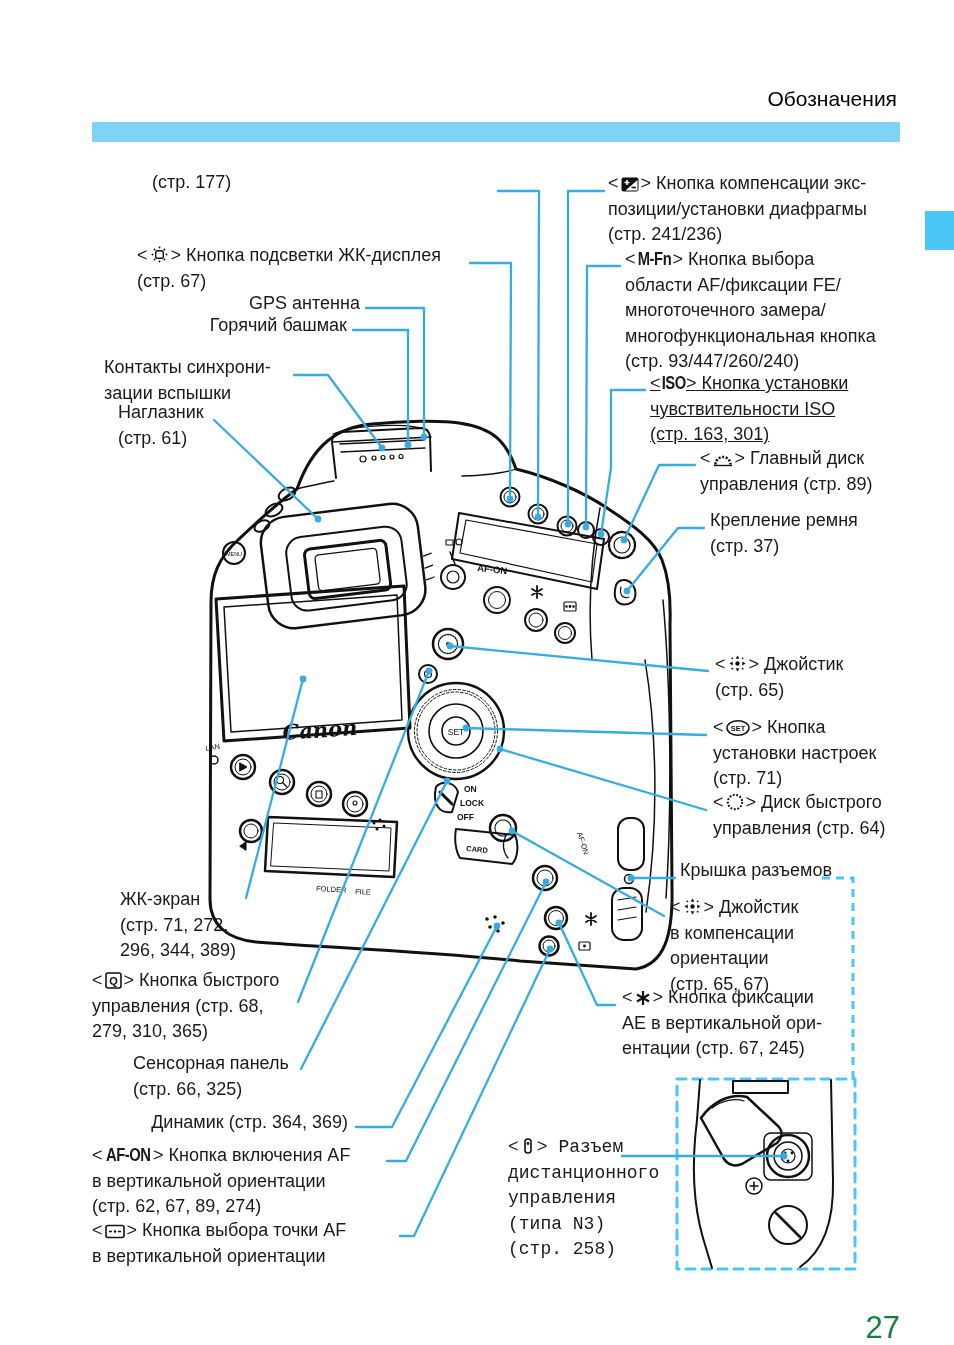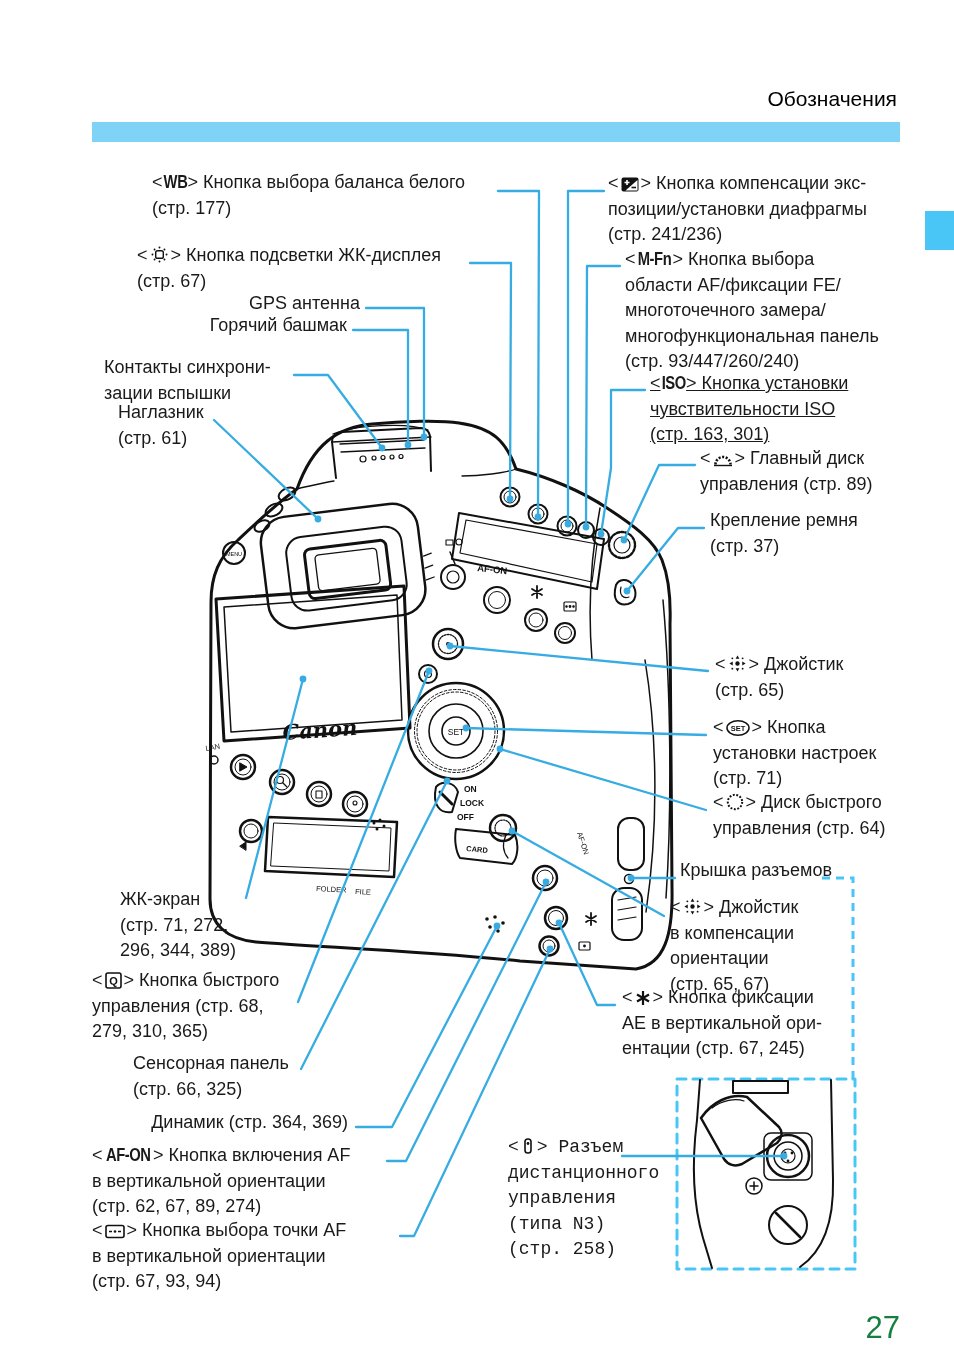--- a/index.html
+++ b/index.html
@@ -315,21 +315,20 @@
         <circle cx="559" cy="883" r="3.4" fill="#36ace2"></circle>
         <polyline points="622,1116 784,1116" fill="none" stroke="#36ace2" stroke-width="2.3" stroke-linejoin="round" stroke-linecap="round"></polyline>
         <circle cx="784" cy="1116" r="3.4" fill="#36ace2"></circle>
       </g>
 
     <polyline points="822,838 853,838 853,1039" fill="none" stroke="#49c6f5" stroke-width="3" stroke-dasharray="8 6"></polyline>
   </svg>
 
   <div id="callouts">
       <div class="callout" style="left: 152px; top: 130px;">
-        <div>&lt;<span class="badge">WB</span>&gt; Кнопка выбора баланса белого</div>
         <div>(стр. 177)</div>
       </div>
       <div class="callout" style="left: 137px; top: 203px;">
         <div>&lt;<span class="icon"><svg width="19" height="19" viewBox="0 0 20 20">
               <rect x="6" y="6" width="8" height="8" rx="2" fill="none" stroke="#111" stroke-width="1.5"></rect>
               <g fill="#111">
                 <circle cx="10" cy="2.6" r="1"></circle>
                 <circle cx="10" cy="17.4" r="1"></circle>
                 <circle cx="2.6" cy="10" r="1"></circle>
                 <circle cx="17.4" cy="10" r="1"></circle>
@@ -380,37 +379,36 @@
         <div>в вертикальной ориентации</div>
         <div>(стр. 62, 67, 89, 274)</div>
       </div>
       <div class="callout" style="left: 92px; top: 1178px;">
         <div>&lt;<span class="icon"><svg width="20" height="15" viewBox="0 0 20 15">
               <rect x="1" y="1.5" width="18" height="12" rx="2" fill="none" stroke="#111" stroke-width="1.6"></rect>
               <circle cx="10" cy="7.5" r="1.3" fill="#111"></circle>
               <path d="M4,7.5 h3 M13,7.5 h3" stroke="#111" stroke-width="1.4"></path>
             </svg></span>&gt; Кнопка выбора точки AF</div>
         <div>в вертикальной ориентации</div>
-        <div>(стр. 67, 93, 94)</div>
       </div>
       <div class="callout" style="left: 608px; top: 131px;">
         <div>&lt;<span class="icon"><svg width="18" height="15" viewBox="0 0 18 15">
               <rect x="0.5" y="0.5" width="17" height="14" rx="2" fill="#111"></rect>
               <polygon points="16.5,3 16.5,13.5 4.5,13.5" fill="#fff"></polygon>
               <path d="M3.5,5.5 h5 M6,3 v5" stroke="#fff" stroke-width="1.6"></path>
               <path d="M10.5,10.5 h4.5" stroke="#111" stroke-width="1.6"></path>
             </svg></span>&gt; Кнопка компенсации экс-</div>
         <div>позиции/установки диафрагмы</div>
         <div>(стр. 241/236)</div>
       </div>
       <div class="callout" style="left: 625px; top: 207px;">
         <div>&lt;<span class="badge">M-Fn</span>&gt; Кнопка выбора</div>
         <div>области AF/фиксации FE/</div>
         <div>многоточечного замера/</div>
-        <div>многофункциональная панель</div>
+        <div>многофункциональная кнопка</div>
         <div>(стр. 93/447/260/240)</div>
       </div>
       <div class="callout" style="left: 650px; top: 331px; text-decoration: underline;">
         <div>&lt;<span class="badge">ISO</span>&gt; Кнопка установки</div>
         <div>чувствительности ISO</div>
         <div>(стр. 163, 301)</div>
       </div>
       <div class="callout" style="left: 700px; top: 406px;">
         <div>&lt;<span class="icon"><svg width="20" height="15" viewBox="0 0 20 15">
               <path d="M2.5,12.5 A7.5,7.5 0 0 1 17.5,12.5" fill="none" stroke="#111" stroke-width="2.6" stroke-dasharray="2.1 1.5"></path>

